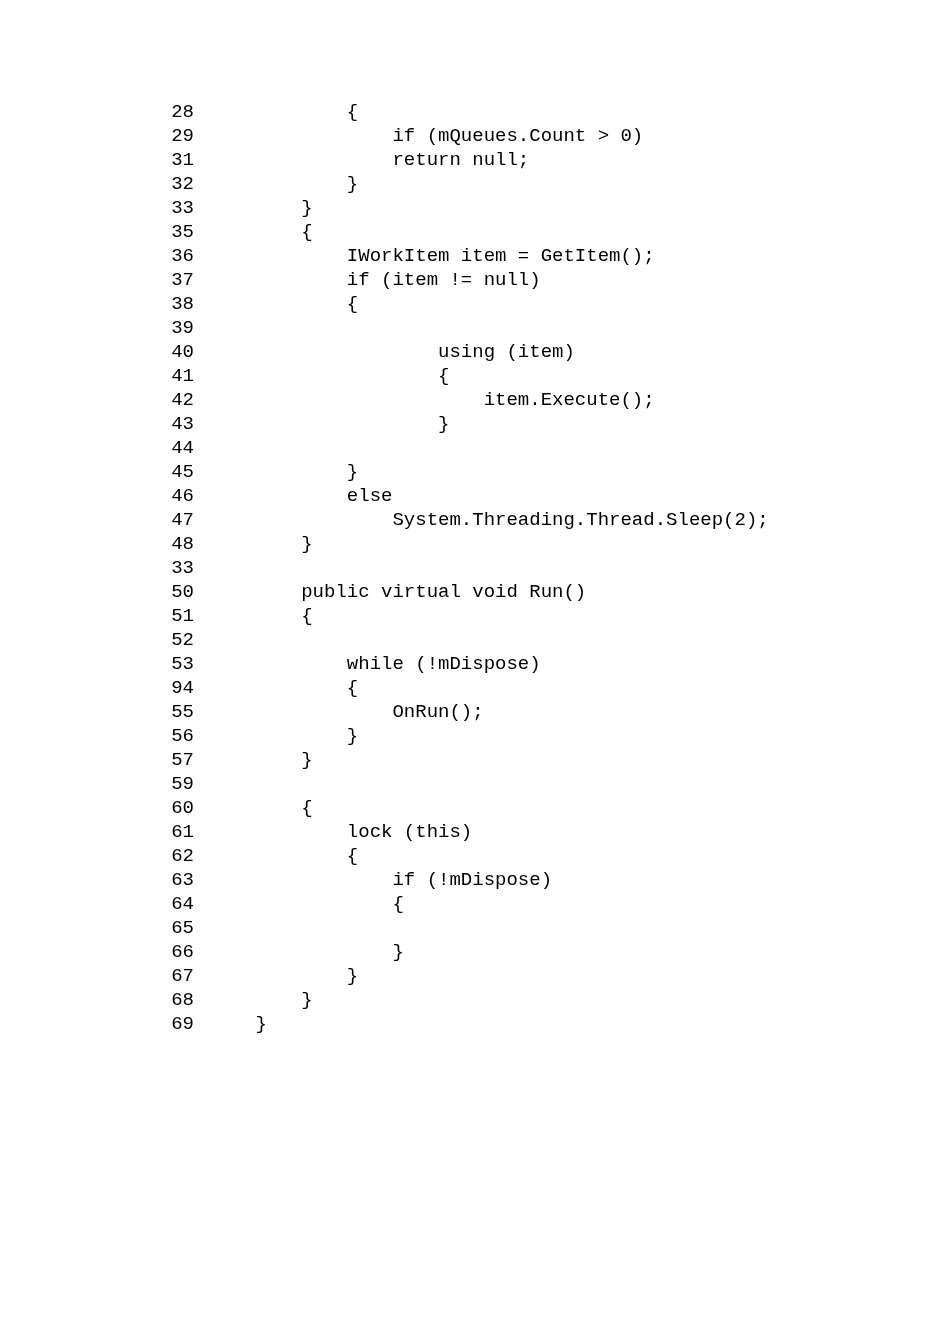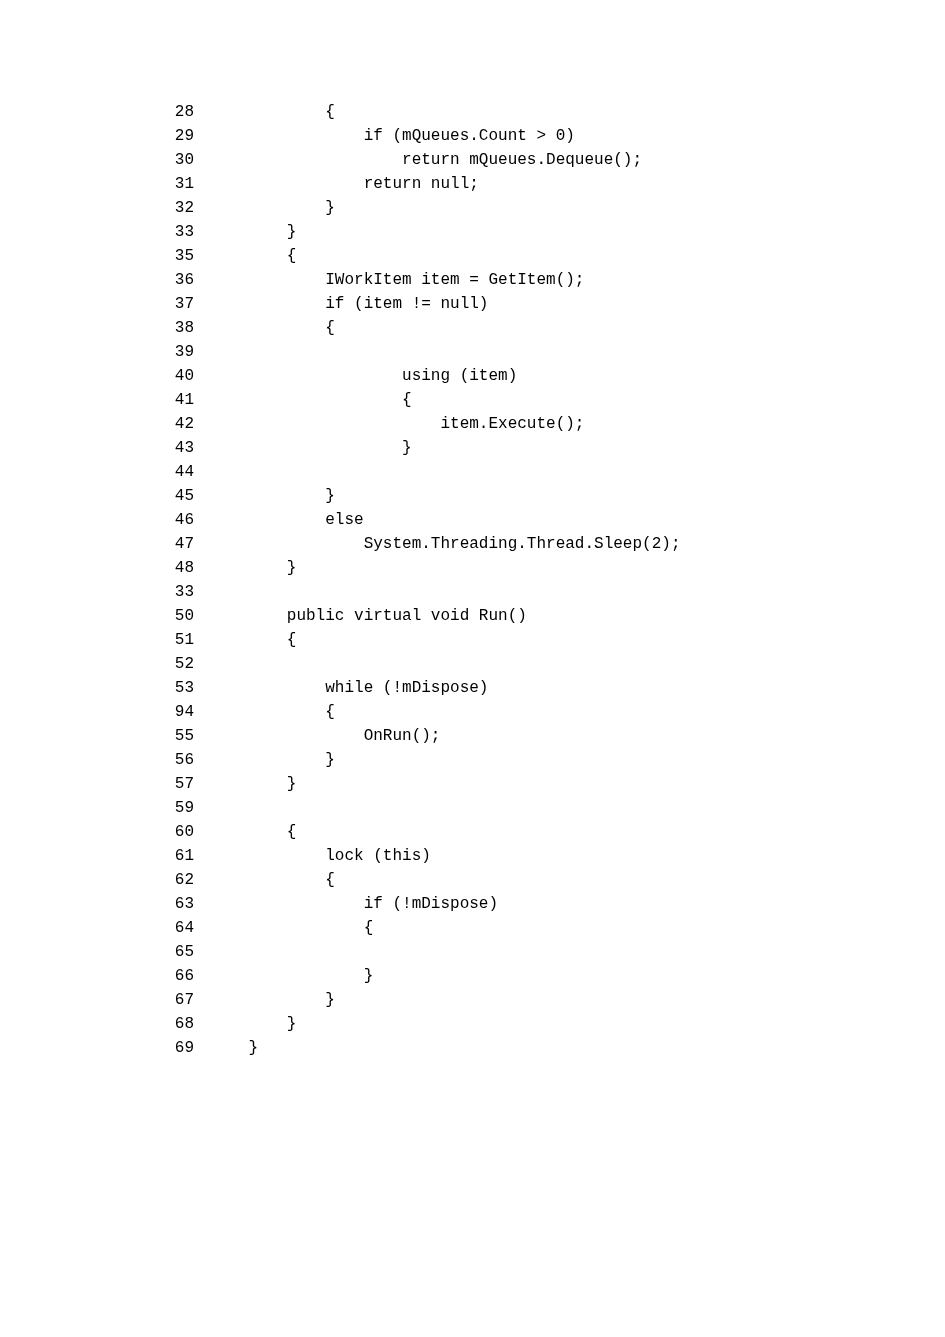--- a/index.html
+++ b/index.html
@@ -2,21 +2,21 @@
 <html><head>
 <meta charset="utf-8">
 <style>
   html,body{margin:0;padding:0;background:#fff;}
   .page{
     width:945px;
     min-height:1337px;
     box-sizing:border-box;
     padding:100px 0 12px 0;
     font-family:"SimSun","NSimSun","Courier New",monospace;
-    font-size:16px;
+    font-size:19px;
     letter-spacing:0;
     color:#000;
   }
   .row{
     display:flex;
     align-items:baseline;
     height:24px;
     line-height:24px;
     white-space:pre;
   }
@@ -31,21 +31,20 @@
     flex:1;
   }
 </style>
 </head>
 <body>
 
 <div class="page">
   <div id="listing">
       <div class="row"><span class="num">28</span><span class="code">            {</span></div>
       <div class="row"><span class="num">29</span><span class="code">                if (mQueues.Count &gt; 0)</span></div>
-      <div class="row"><span class="num">30</span><span class="code">                    return mQueues.Dequeue();</span></div>
       <div class="row"><span class="num">31</span><span class="code">                return null;</span></div>
       <div class="row"><span class="num">32</span><span class="code">            }</span></div>
       <div class="row"><span class="num">33</span><span class="code">        }</span></div>
       <div class="row"><span class="num">35</span><span class="code">        {</span></div>
       <div class="row"><span class="num">36</span><span class="code">            IWorkItem item = GetItem();</span></div>
       <div class="row"><span class="num">37</span><span class="code">            if (item != null)</span></div>
       <div class="row"><span class="num">38</span><span class="code">            {</span></div>
       <div class="row"><span class="num">39</span><span class="code"></span></div>
       <div class="row"><span class="num">40</span><span class="code">                    using (item)</span></div>
       <div class="row"><span class="num">41</span><span class="code">                    {</span></div>

